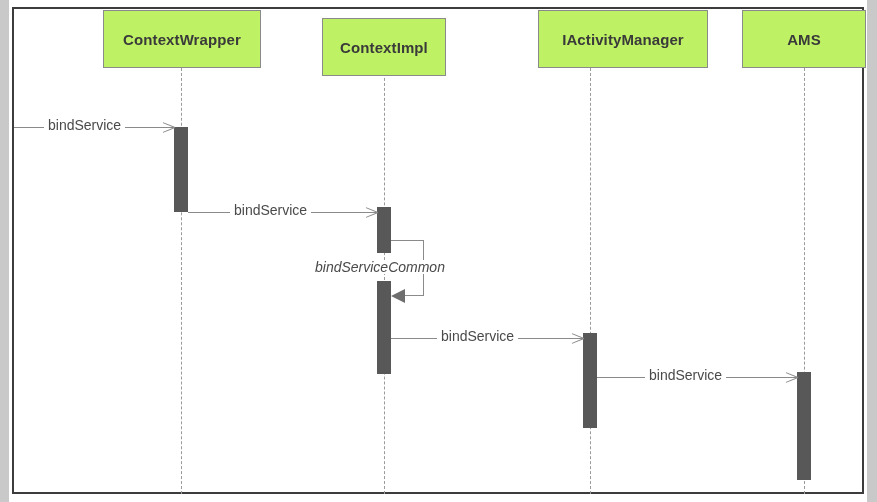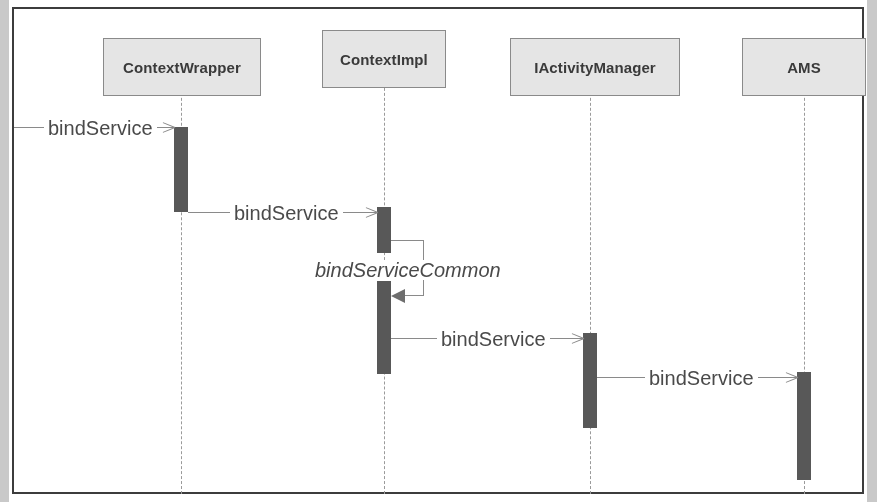--- a/index.html
+++ b/index.html
@@ -36,29 +36,28 @@
     border: 2px solid #3c3c3c;
     background: #ffffff;
     box-sizing: border-box;
   }
 
   
   .participant {
     position: absolute;
     box-sizing: border-box;
     border: 1.5px solid #8a8a8a;
-    background: #e5e5e5;
+    background: #bef264;
     display: flex;
     align-items: center;
     justify-content: center;
     color: #3a3a3a;
     font-weight: bold;
     font-size: 15px;
     letter-spacing: 0.1px;
-    margin-top: 28px;
   }
 
   
   .lifeline {
     position: absolute;
     width: 0;
     border-left: 1.5px dashed #9a9a9a;
   }
 
   
@@ -87,21 +86,21 @@
     width: 13px;
     height: 0;
     border-top: 1.5px solid #8a8a8a;
     transform-origin: right center;
   }
   .arrowhead::before { top: 6px; transform: rotate(-22deg); }
   .arrowhead::after  { top: 6px; transform: rotate(22deg); }
 
   .msg-label {
     position: absolute;
-    font-size: 20px;
+    font-size: 14px;
     color: #4a4a4a;
     background: #ffffff;
     padding: 0 4px;
     white-space: nowrap;
     line-height: 1;
   }
 
   
   .self-seg {
     position: absolute;
@@ -133,24 +132,24 @@
   <div class="frame"></div>
 
   <div class="lifeline" style="left:181px; top:68px;  height:426px;"></div>
   <div class="lifeline" style="left:384px; top:68px;  height:426px;"></div>
   <div class="lifeline" style="left:590px; top:68px;  height:426px;"></div>
   <div class="lifeline" style="left:804px; top:68px;  height:426px;"></div>
 
   <div class="participant" style="left:103px; top:10px; width:158px; height:58px;">
     <span>ContextWrapper</span>
   </div>
-  <div class="participant" style="left:322px; top:2px; width:124px; height:58px;">
+  <div class="participant" style="left:322px; top:18px; width:124px; height:58px;">
     <span>ContextImpl</span>
   </div>
-  <div class="participant" style="left:510px; top:10px; width:170px; height:58px;">
+  <div class="participant" style="left:538px; top:10px; width:170px; height:58px;">
     <span>IActivityManager</span>
   </div>
   <div class="participant" style="left:742px; top:10px; width:124px; height:58px;text-align:center;">
     <span>AMS</span>
   </div>
 
   <div class="activation" style="left:174px; top:127px; height:85px;"></div>
   <div class="activation" style="left:377px; top:207px; height:46px;"></div>
   <div class="activation" style="left:377px; top:281px; height:93px;"></div>
   <div class="activation" style="left:583px; top:333px; height:95px;"></div>

